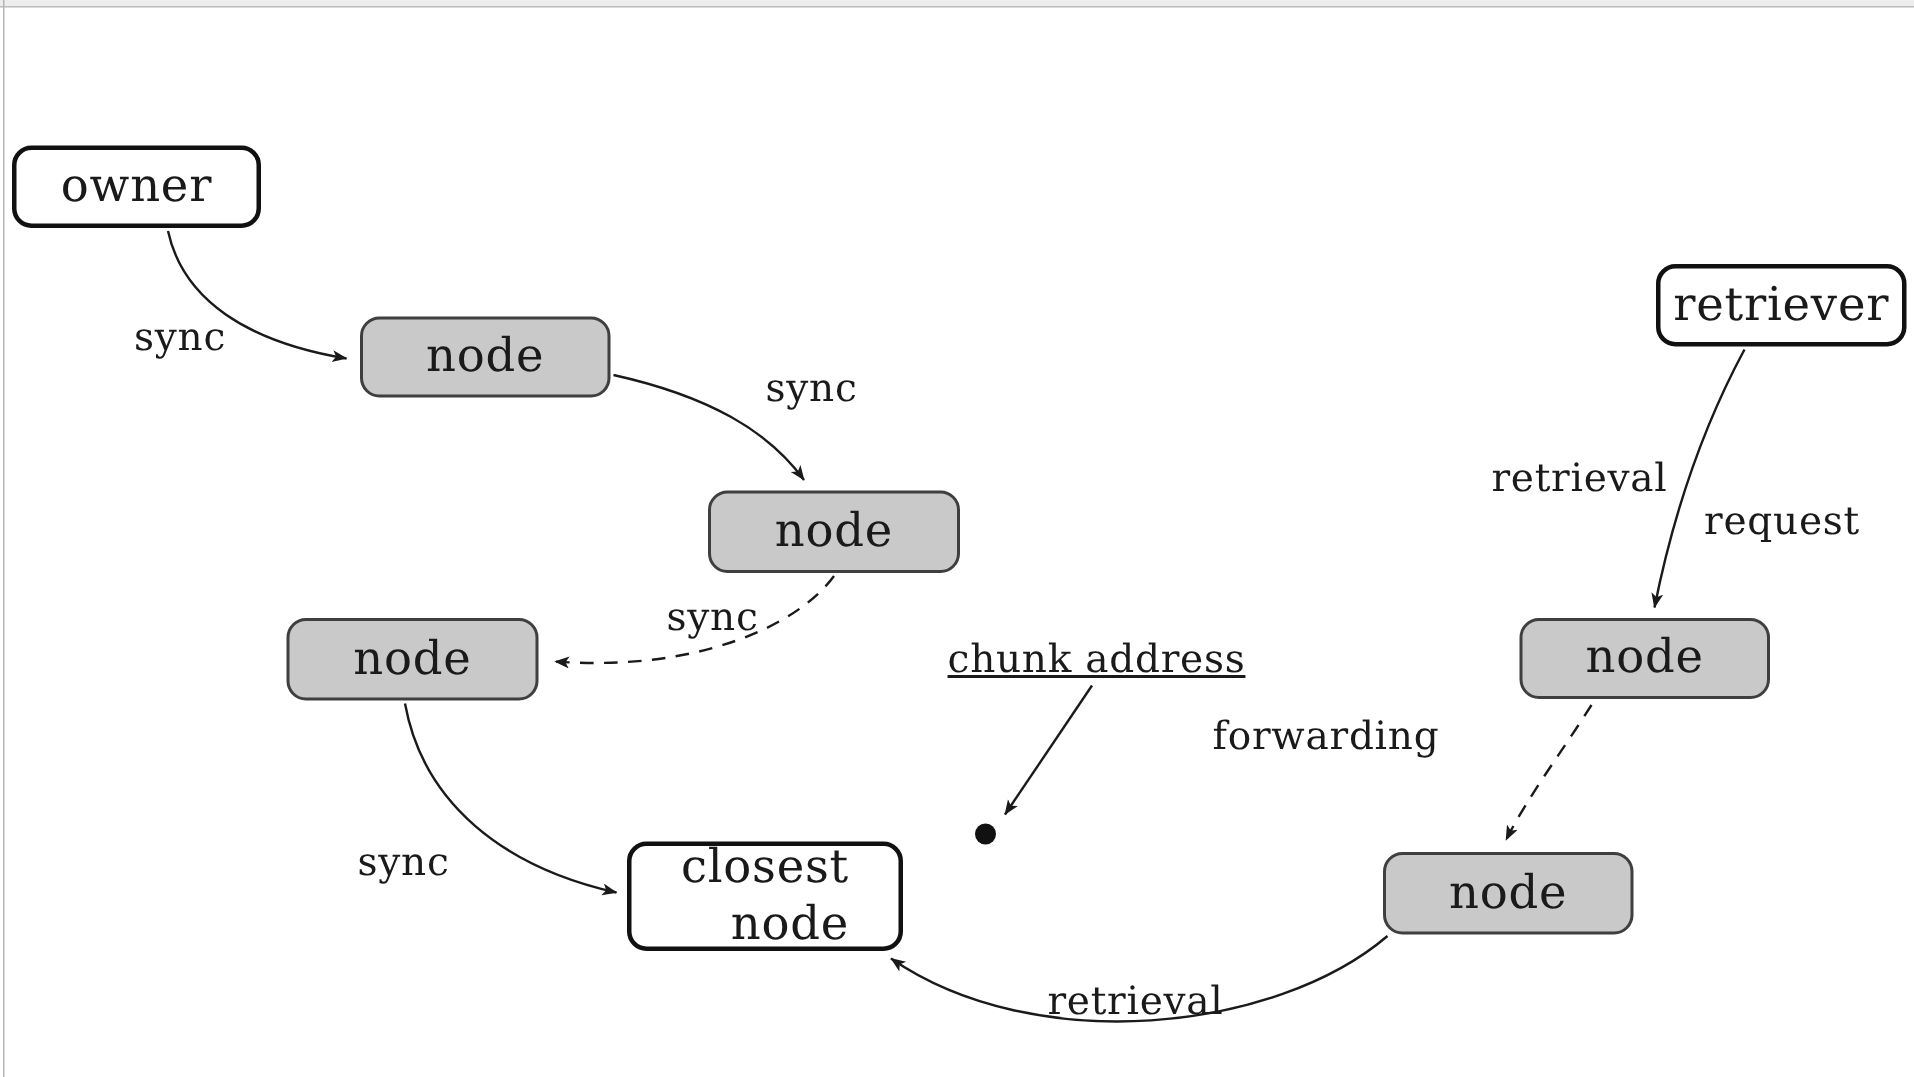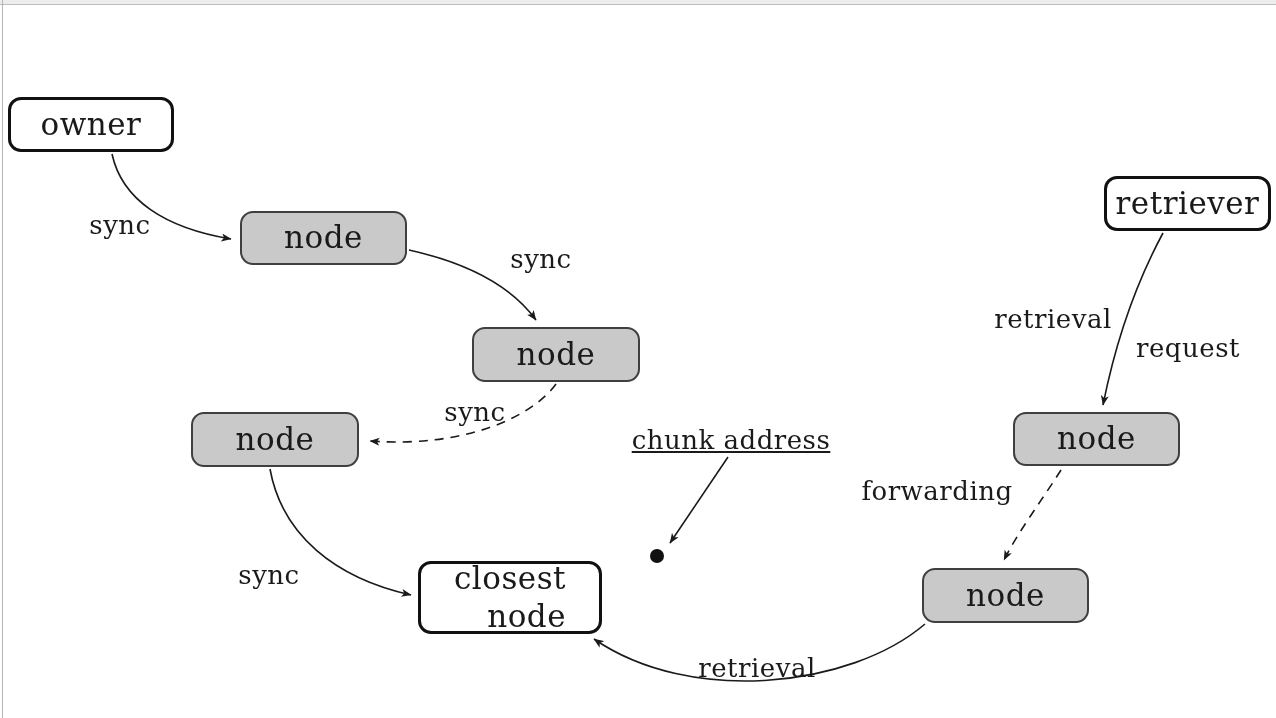--- a/index.html
+++ b/index.html
@@ -138,17 +138,17 @@
   <div class="edge-label" style="left:475px; top:412px;">sync</div>
 
   <div class="edge-label" style="left:269px; top:575px;">sync</div>
 
   <div class="edge-label" style="left:731px; top:440px;text-decoration:underline;">chunk address</div>
 
   <div class="edge-label" style="left:1053px; top:319px;">retrieval</div>
 
   <div class="edge-label" style="left:1188px; top:316px;margin-top:32px;">request</div>
 
-  <div class="edge-label" style="left:937px; top:491px;">forwarding</div>
+  <div class="edge-label" style="left:884px; top:491px;">forwarding</div>
 
   <div class="edge-label" style="left:757px; top:668px;">retrieval</div>
 
 </div>
 
 </body></html>

